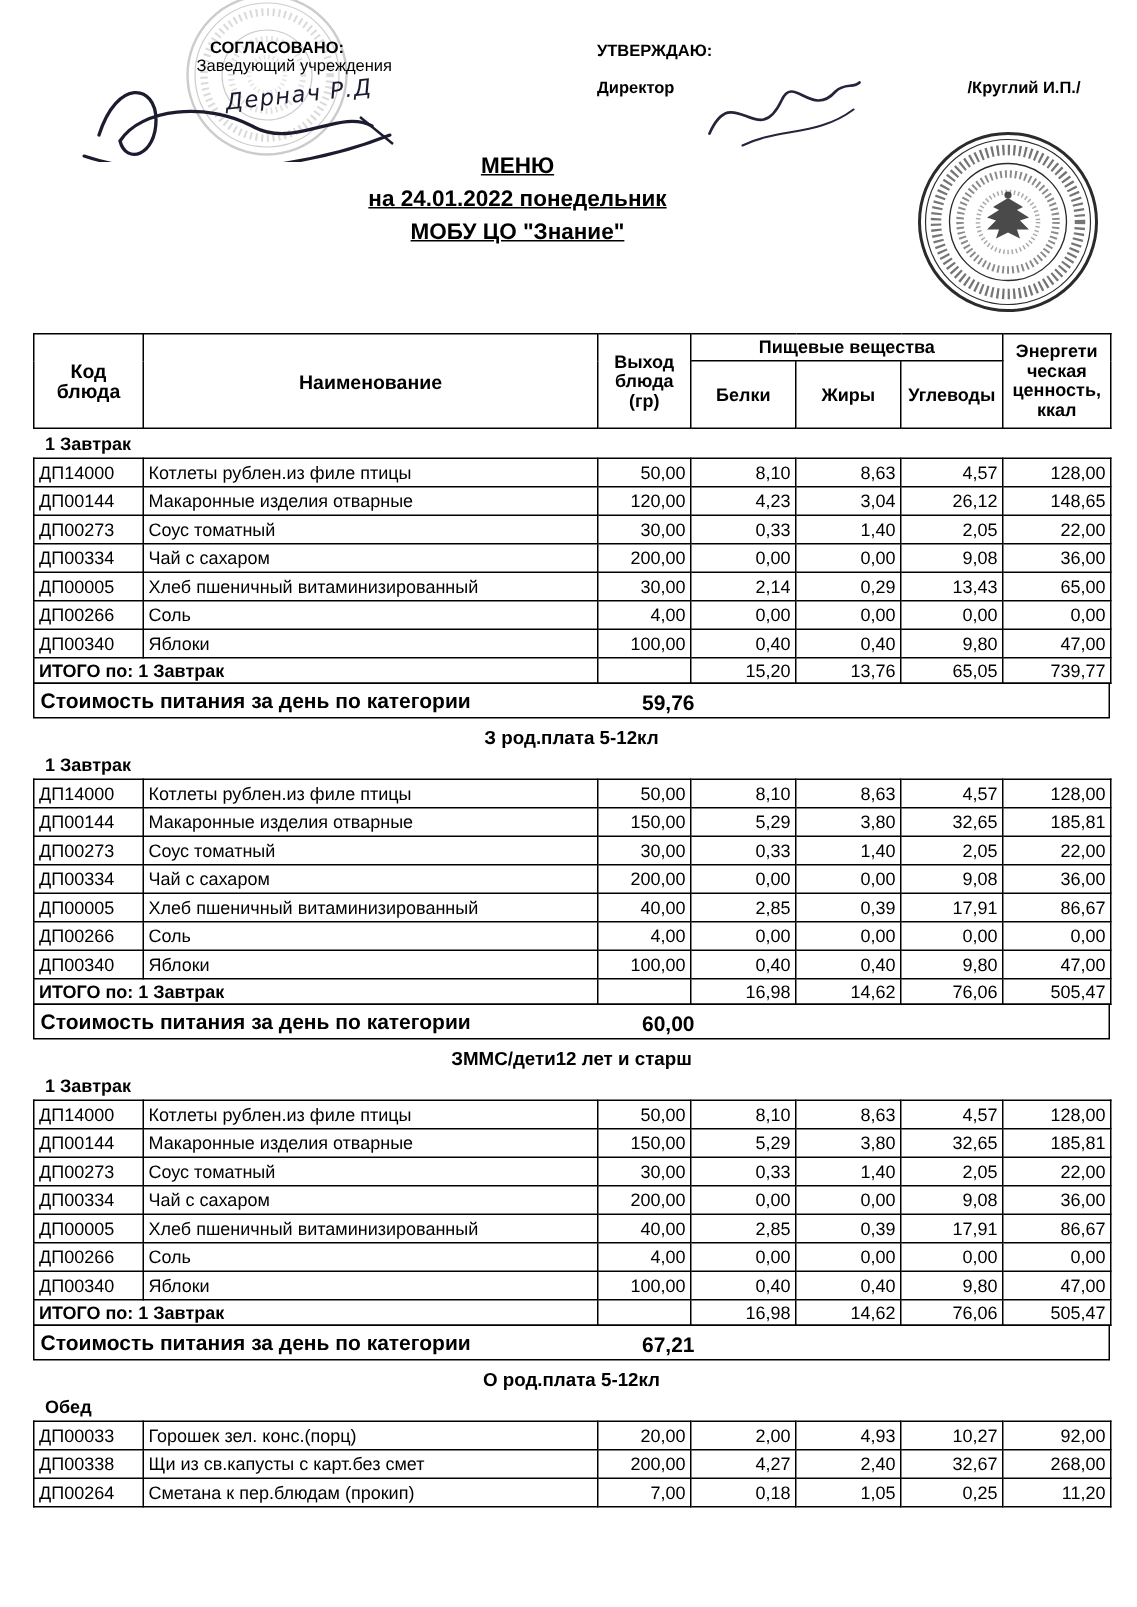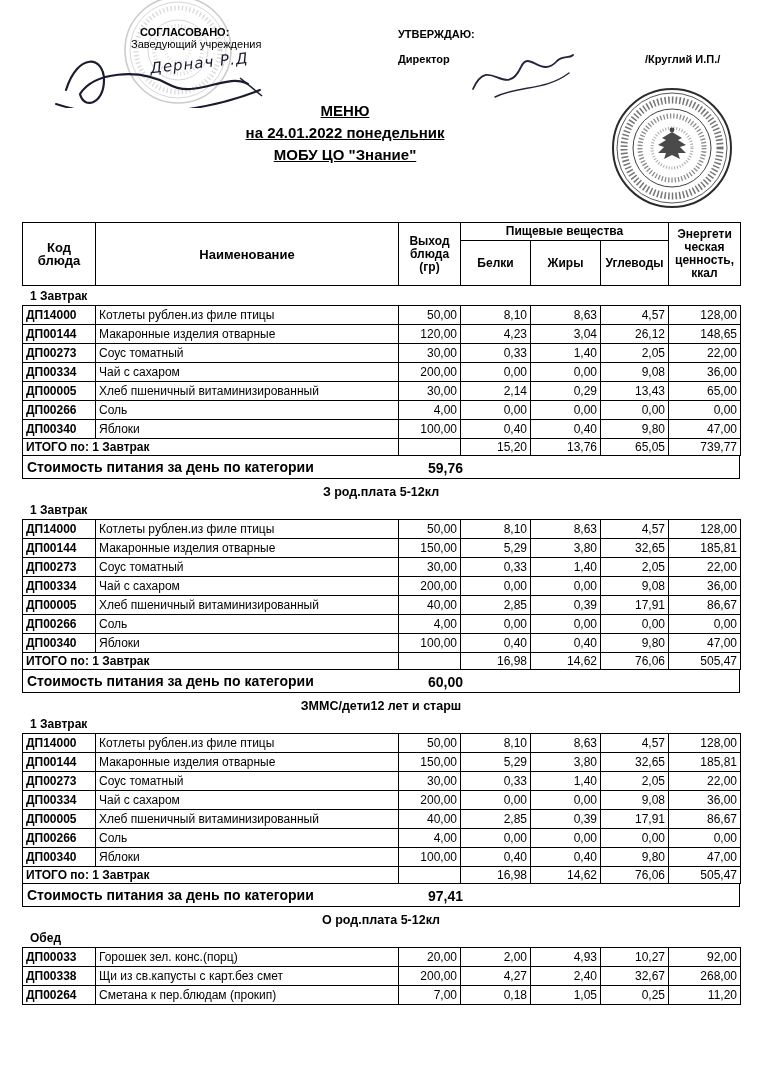--- a/index.html
+++ b/index.html
@@ -24,21 +24,21 @@
   
   .table-area { position:absolute; top:222px; left:22px; width:718px; }
   table.menu-table { border-collapse:collapse; table-layout:fixed; width:718px; }
   table.menu-table th, table.menu-table td {
     border:1px solid #000; font-size:12px; padding:1px 3px; overflow:hidden; white-space:nowrap;
   }
   table.menu-table th { font-weight:bold; text-align:center; vertical-align:middle; white-space:pre-line; line-height:13px; }
   th.energy-th { font-size:11.5px; }
   thead tr.gr1 th { height:18px; }
   thead tr.gr2 th { height:45px; }
-  td.code { text-align:left; height:19px;font-weight:bold; }
+  td.code { text-align:left; height:19px; }
   td.txt  { text-align:left; }
   td.num  { text-align:right; }
   tr.totals td { font-size:12px; }
   tr.totals td.tlabel { font-weight:bold; }
   .category { margin-top:5px; height:16px; text-align:center; font-weight:bold; font-size:12.5px; line-height:16px; }
   .meal { margin:2px 0 1px 0; height:16px; font-weight:bold; font-size:12px; line-height:16px; padding-left:8px; }
   .cost-row {
     position:relative; width:718px; height:24px; border:1px solid #000; margin-top:-1px;
     font-weight:bold; font-size:14px; line-height:22px; padding-left:4px;
   }
@@ -402,21 +402,21 @@
                 <td></td>
                 <td class="num">16,98</td>
                 <td class="num">14,62</td>
                 <td class="num">76,06</td>
                 <td class="num">505,47</td>
               </tr>
             </tbody>
     </table>
     <div class="cost-row">
       <span class="cost-label">Стоимость питания за день по категории</span>
-      <span class="cost-value">97,41</span>
+      <span class="cost-value">67,21</span>
     </div>
   </div>
 
   <div class="section">
     <div class="category">О род.плата 5-12кл</div>
     <div class="meal">Обед</div>
     <table class="menu-table">
       <colgroup>
         <col style="width:73px">
               <col style="width:303px">

